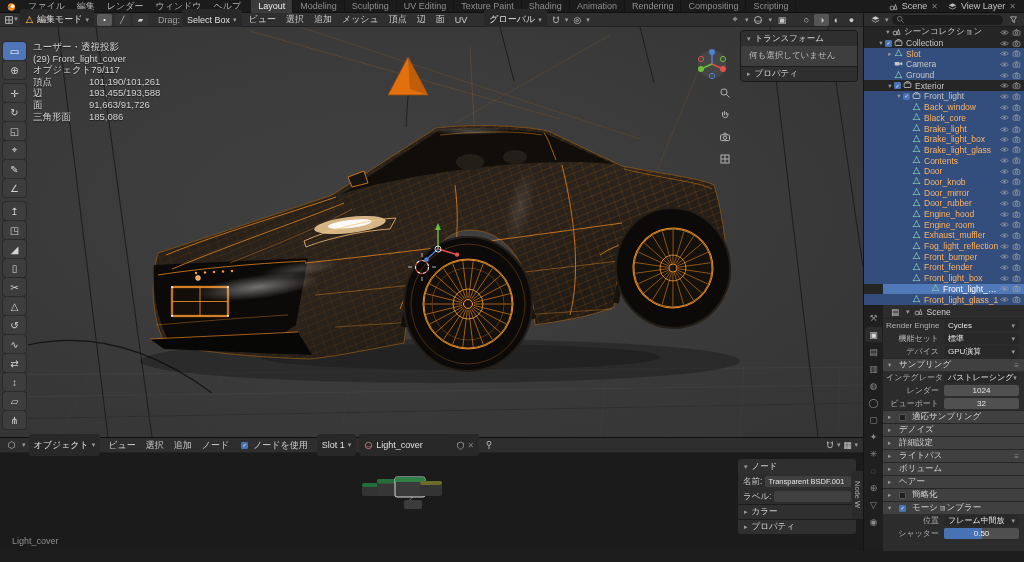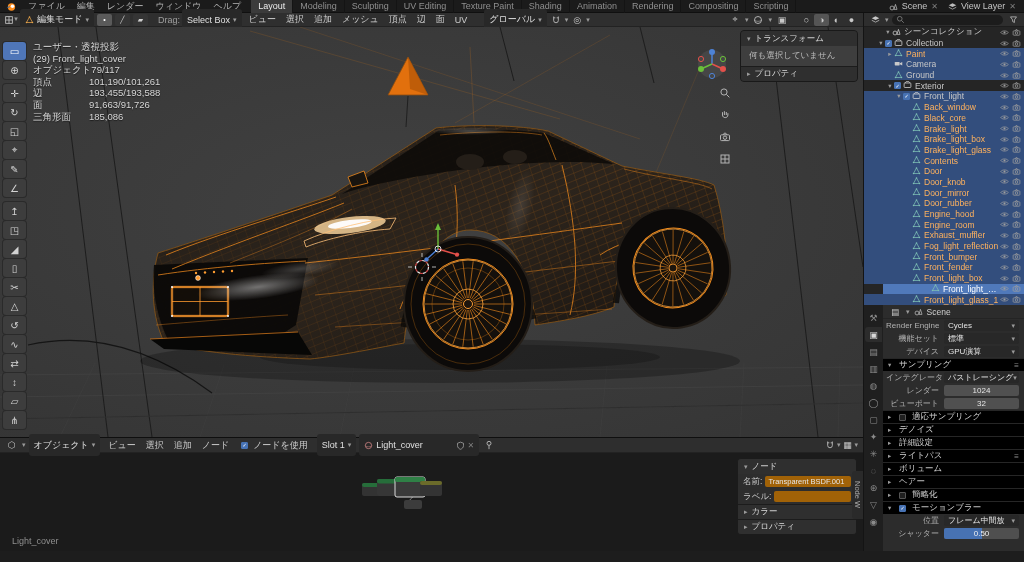--- a/index.html
+++ b/index.html
@@ -63,34 +63,34 @@
 #props{position:absolute;left:863px;top:305px;width:161px;height:246px;background:#2c2c2c;border-left:1px solid #141414;display:flex}
 #ptabs{width:19px;background:#1f1f1f;display:flex;flex-direction:column;align-items:center;gap:2px;padding-top:5px}
 .ptab{width:17px;height:15px;display:flex;align-items:center;justify-content:center;color:#8b8b8b;font-size:9px;border-radius:3px 0 0 3px}
 .ptab.active{background:#2c2c2c;color:#d8d8d8}
 #pbody{flex:1;overflow:hidden;font-size:8.5px}
 #pcrumb{height:14px;display:flex;align-items:center;gap:4px;padding:0 5px;color:#cfcfcf;border-bottom:1px solid #242424}
 .prow{height:13px;display:flex;align-items:center;padding:0 5px 0 3px}
 .plabel{width:58px;text-align:right;padding-right:5px;color:#b2b2b2;font-size:8px;white-space:nowrap;overflow:hidden}
 .pval{flex:1;height:11px;background:#282828;border-radius:2px;display:flex;align-items:center;justify-content:space-between;padding:0 4px;color:#e4e4e4;font-size:8px;white-space:nowrap;overflow:hidden}
 .pval.num{background:#505050;justify-content:center}
-.psec{height:13px;display:flex;align-items:center;gap:4px;background:#000000;border-top:1px solid #262626;color:#d4d4d4;padding:0 5px;font-size:8.5px}
+.psec{height:13px;display:flex;align-items:center;gap:4px;background:#404040;border-top:1px solid #262626;color:#d4d4d4;padding:0 5px;font-size:8.5px}
 .psec .tri{font-size:6.5px;color:#9a9a9a;width:7px}
 .psec .mline{margin-left:auto;color:#8b8b8b;font-size:8px}
 .pslider{position:relative;flex:1;height:11px;background:#4f4f4f;border-radius:2px;overflow:hidden}
 .pslider .fill{position:absolute;left:0;top:0;bottom:0;background:#4772b3}
 .pslider .txt{position:relative;display:flex;justify-content:center;color:#f0f0f0;font-size:8px;line-height:11px}
 
 #nodeed{position:absolute;left:0;top:437px;width:863px;height:114px;background:#1b1b1b;border-top:1px solid #0f0f0f}
 #ne-head{height:15px;background:#2e2e2e;display:flex;align-items:center;gap:3px;padding:0 5px;font-size:9px;color:#cfcfcf;border-bottom:1px solid #222}
 #ne-canvas{position:relative;height:99px;overflow:hidden}
 #ne-crumb{position:absolute;left:12px;bottom:6px;color:#8f8f8f;font-size:9px}
 #ne-panel{position:absolute;left:737px;top:5px;width:120px;background:#2d2d2d;border:1px solid #1b1b1b;border-radius:4px;overflow:hidden;font-size:8.5px}
 #ne-panel .nrow{height:15px;display:flex;align-items:center;gap:3px;padding:0 5px;color:#c9c9c9}
-#ne-panel .nfield{flex:1;height:11px;background:#a16207;border-radius:2px;display:flex;align-items:center;padding:0 3px;color:#e6e6e6;font-size:7.5px;white-space:nowrap;overflow:hidden}
+#ne-panel .nfield{flex:1;height:11px;background:#404040;border-radius:2px;display:flex;align-items:center;padding:0 3px;color:#e6e6e6;font-size:7.5px;white-space:nowrap;overflow:hidden}
 #ne-tab{position:absolute;right:0;top:18px;width:11px;height:48px;background:#2a2a2a;border-radius:3px 0 0 3px;writing-mode:vertical-rl;display:flex;align-items:center;justify-content:center;font-size:7.5px;color:#a8a8a8}
 
 #statusbar{position:absolute;left:0;top:551px;width:1024px;height:11px;background:#232323;display:flex;align-items:center;font-size:8.5px;color:#8d8d8d;padding-left:118px;border-top:1px solid #171717}
 #statusbar .hint{display:flex;align-items:center;gap:4px;margin-right:34px}
 #sb-ver{margin-left:auto;padding-right:8px}
 </style>
 </head>
 <body>
 
 <svg width="0" height="0" style="position:absolute" aria-hidden="true">
@@ -655,21 +655,21 @@
             <svg class="ic ic9">
               <use href="#s-cam"></use>
             </svg>
           </span>
         </div>
         <div class="orow sel" style="padding-left: 22px;">
           <span class="disc">▸</span>
           <span><svg class="ic ic9" style="color:#7ec0b4">
               <use href="#s-mesh"></use>
             </svg></span>
-          <span class="lbl orange">Paint</span>
+          <span class="lbl orange">Slot</span>
           <span class="ricons">
             <svg class="ic ic9">
               <use href="#s-eye"></use>
             </svg>
             <svg class="ic ic9">
               <use href="#s-cam"></use>
             </svg>
           </span>
         </div>
         <div class="orow sel" style="padding-left: 22px;">
@@ -757,21 +757,21 @@
           <span class="lbl orange">Black_core</span>
           <span class="ricons">
             <svg class="ic ic9">
               <use href="#s-eye"></use>
             </svg>
             <svg class="ic ic9">
               <use href="#s-cam"></use>
             </svg>
           </span>
         </div>
-        <div class="orow sel" style="padding-left: 40px;">
+        <div class="orow sel" style="padding-left: 40px; align-items: flex-end;">
           <span class="disc"></span>
           <span><svg class="ic ic9" style="color:#7ec0b4">
               <use href="#s-mesh"></use>
             </svg></span>
           <span class="lbl orange">Brake_light</span>
           <span class="ricons">
             <svg class="ic ic9">
               <use href="#s-eye"></use>
             </svg>
             <svg class="ic ic9">

